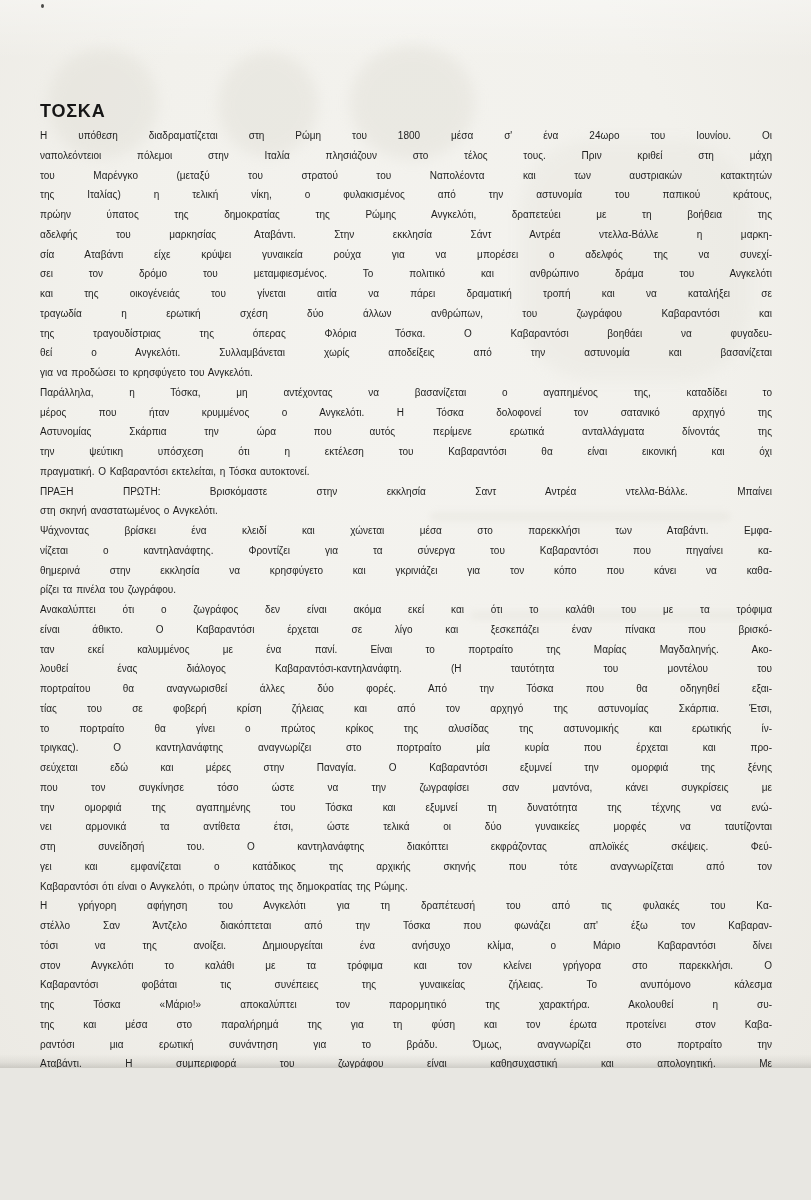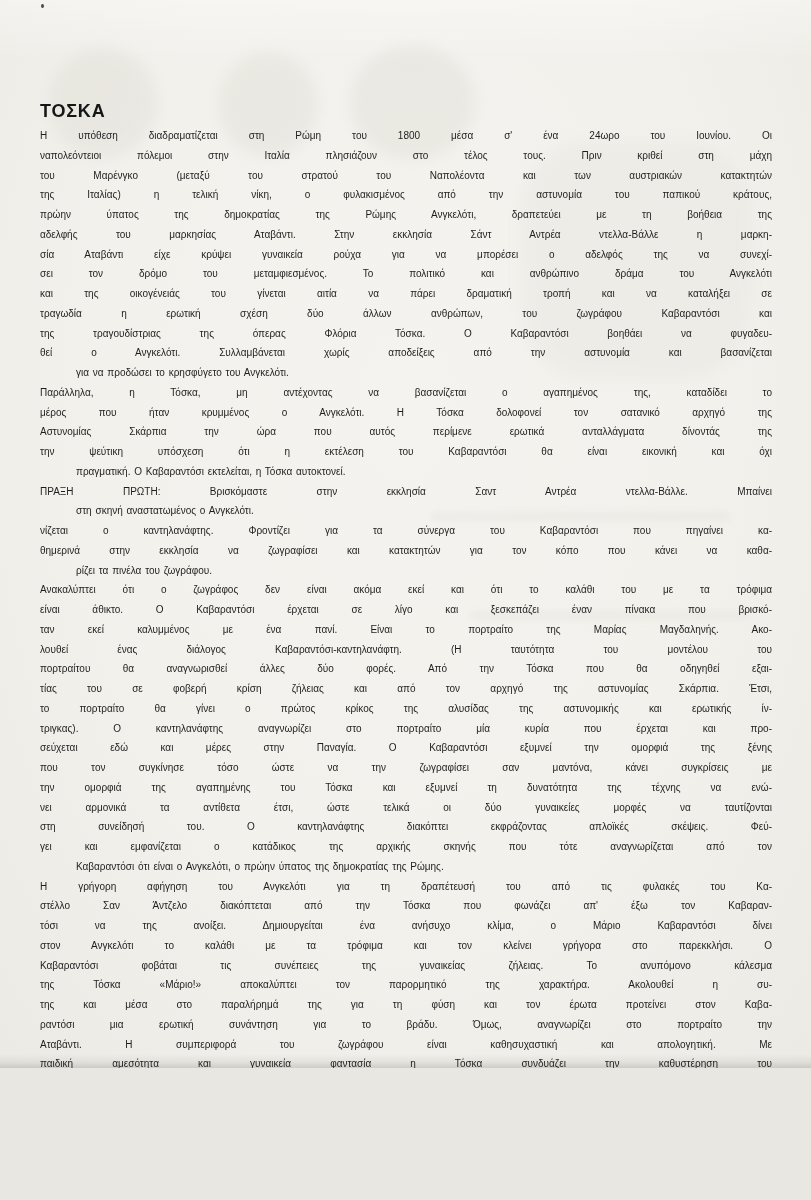--- a/index.html
+++ b/index.html
@@ -73,21 +73,20 @@
   .line {
     height: 19.75px;
     overflow: hidden;
     text-align: justify;
     text-align-last: justify;
     white-space: normal;
   }
   .line-last {
     text-align: right;
     text-align-last: left;
-    margin-left: 36px;
   }
   .page-number {
     position: absolute;
     left: 737px;
     top: 1154px;
     font-size: 15.5px;
     color: #2b2b2b;
     letter-spacing: 0.5px;
     text-align: right;
   }
@@ -129,22 +128,23 @@
         <div class="line">μέρος που ήταν κρυμμένος ο Ανγκελότι. Η Τόσκα δολοφονεί τον σατανικό αρχηγό της</div>
         <div class="line">Αστυνομίας Σκάρπια την ώρα που αυτός περίμενε ερωτικά ανταλλάγματα δίνοντάς της</div>
         <div class="line">την ψεύτικη υπόσχεση ότι η εκτέλεση του Καβαραντόσι θα είναι εικονική και όχι</div>
         <div class="line line-last">πραγματική. Ο Καβαραντόσι εκτελείται, η Τόσκα αυτοκτονεί.</div>
       </div>
       <div class="paragraph">
         <div class="line">ΠΡΑΞΗ ΠΡΩΤΗ: Βρισκόμαστε στην εκκλησία Σαντ Αντρέα ντελλα-Βάλλε. Μπαίνει</div>
         <div class="line line-last">στη σκηνή αναστατωμένος ο Ανγκελότι.</div>
       </div>
       <div class="paragraph">
+        <div class="line">Ψάχνοντας βρίσκει ένα κλειδί και χώνεται μέσα στο παρεκκλήσι των Αταβάντι. Εμφα-</div>
         <div class="line">νίζεται ο καντηλανάφτης. Φροντίζει για τα σύνεργα του Καβαραντόσι που πηγαίνει κα-</div>
-        <div class="line">θημερινά στην εκκλησία να ζωγραφίσει και κατακτητών για τον κόπο που κάνει να καθα-</div>
+        <div class="line">θημερινά στην εκκλησία να κρησφύγετο και γκρινιάζει για τον κόπο που κάνει να καθα-</div>
         <div class="line line-last">ρίζει τα πινέλα του ζωγράφου.</div>
       </div>
       <div class="paragraph">
         <div class="line">Ανακαλύπτει ότι ο ζωγράφος δεν είναι ακόμα εκεί και ότι το καλάθι του με τα τρόφιμα</div>
         <div class="line">είναι άθικτο. Ο Καβαραντόσι έρχεται σε λίγο και ξεσκεπάζει έναν πίνακα που βρισκό-</div>
         <div class="line">ταν εκεί καλυμμένος με ένα πανί. Είναι το πορτραίτο της Μαρίας Μαγδαληνής. Ακο-</div>
         <div class="line">λουθεί ένας διάλογος Καβαραντόσι-καντηλανάφτη. (Η ταυτότητα του μοντέλου του</div>
         <div class="line">πορτραίτου θα αναγνωρισθεί άλλες δύο φορές. Από την Τόσκα που θα οδηγηθεί εξαι-</div>
         <div class="line">τίας του σε φοβερή κρίση ζήλειας και από τον αρχηγό της αστυνομίας Σκάρπια. Έτσι,</div>
         <div class="line">το πορτραίτο θα γίνει ο πρώτος κρίκος της αλυσίδας της αστυνομικής και ερωτικής ίν-</div>

